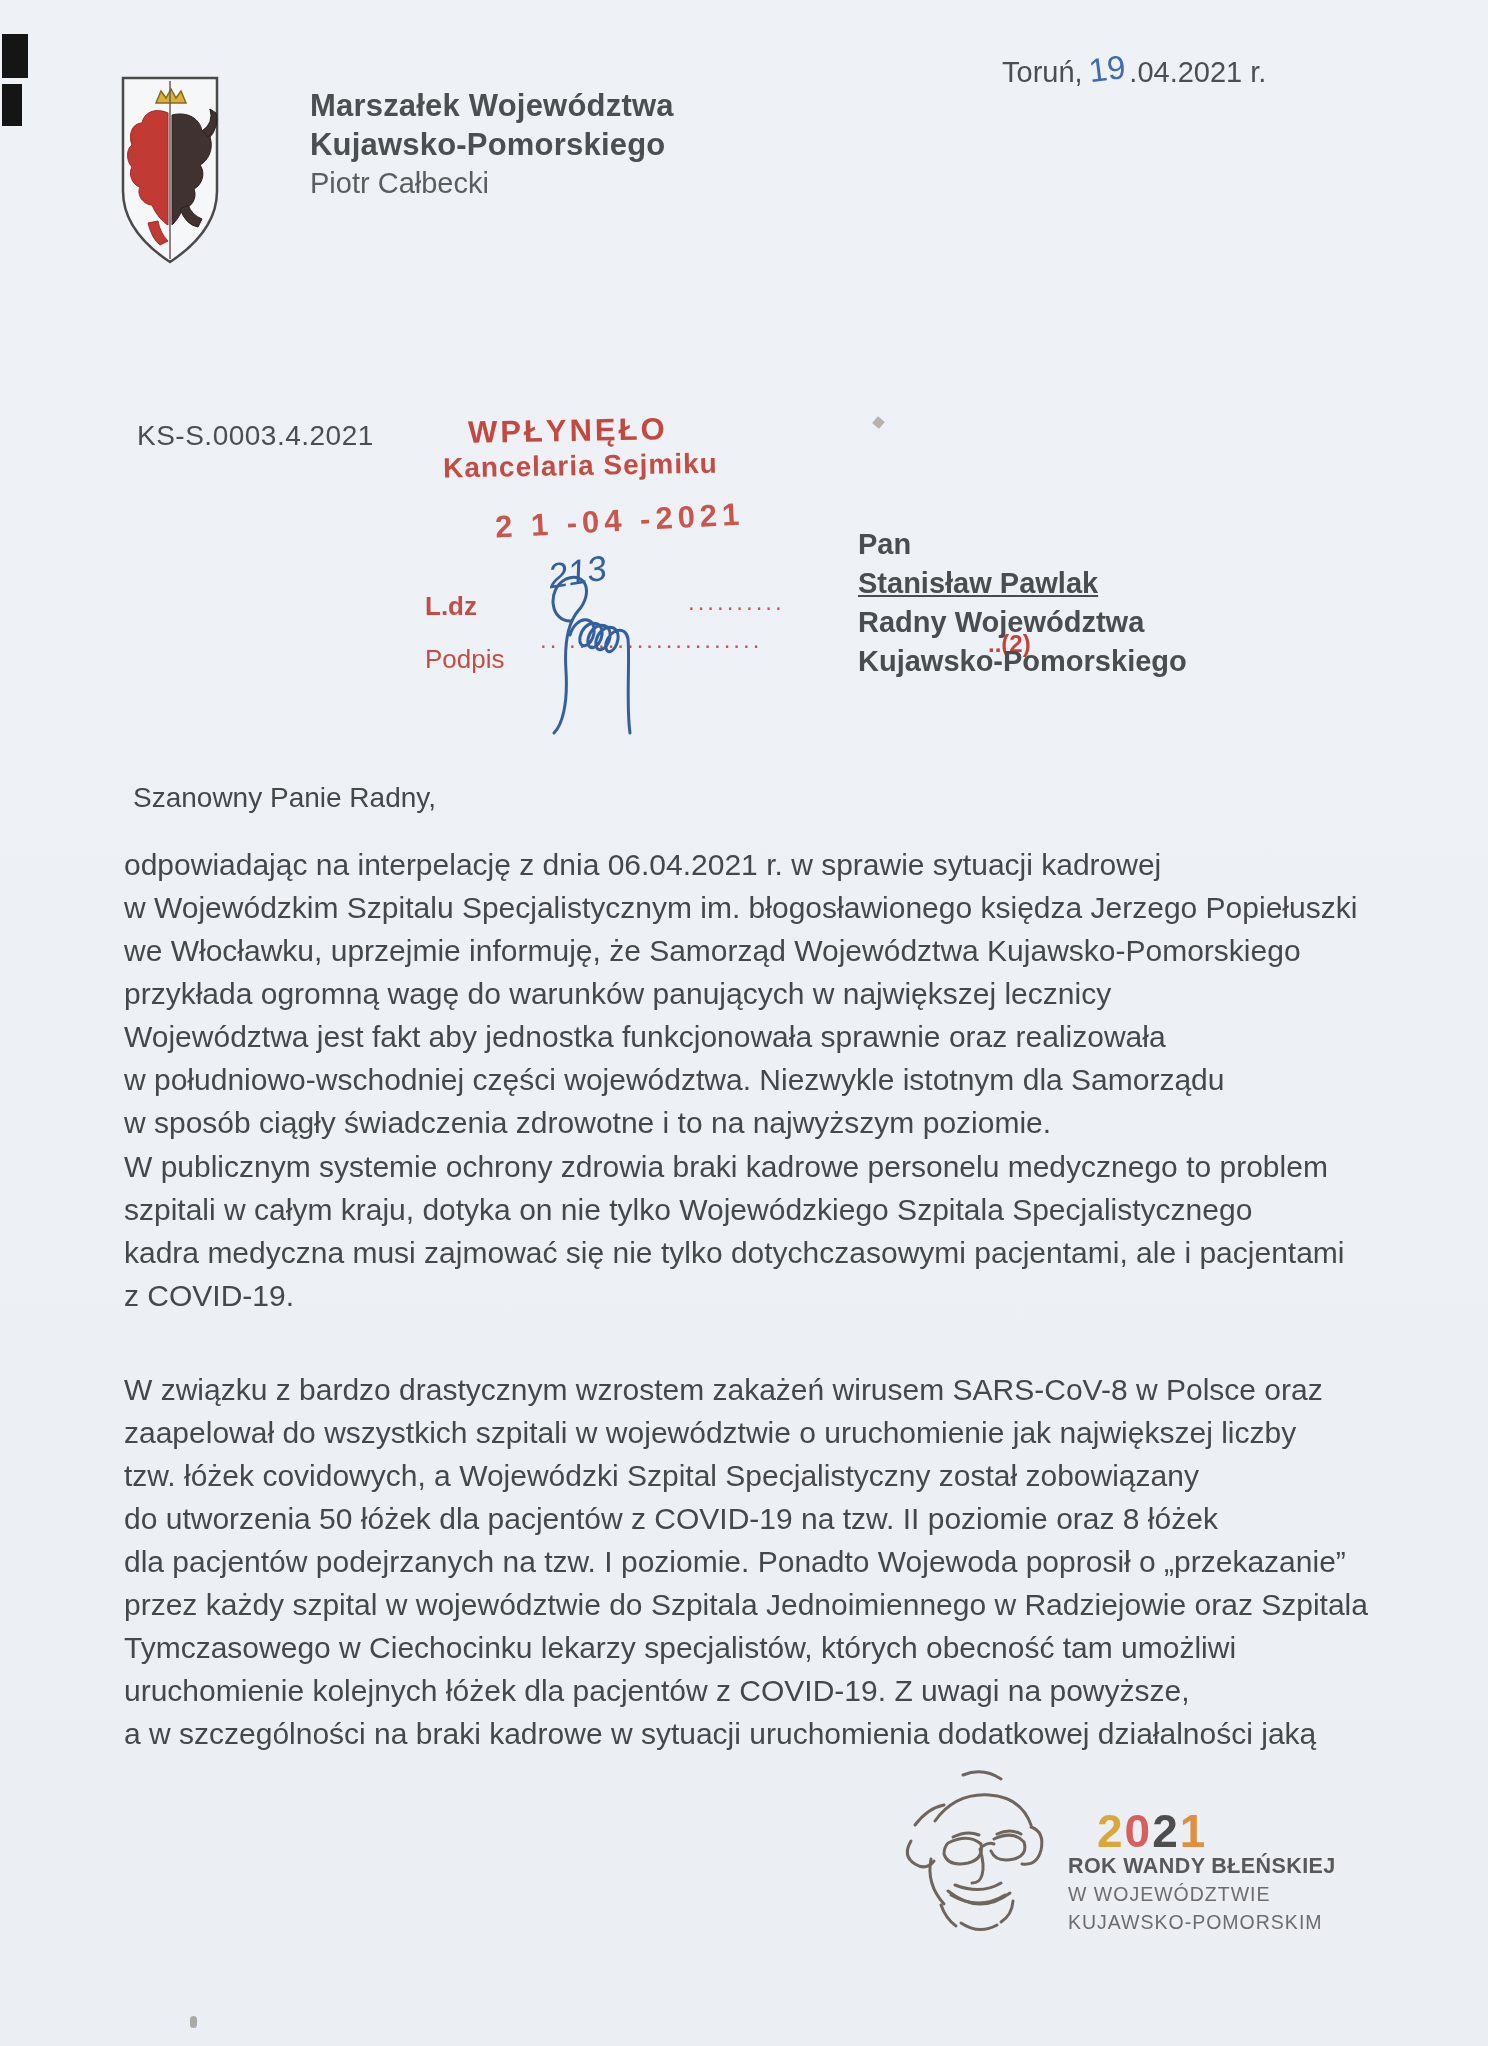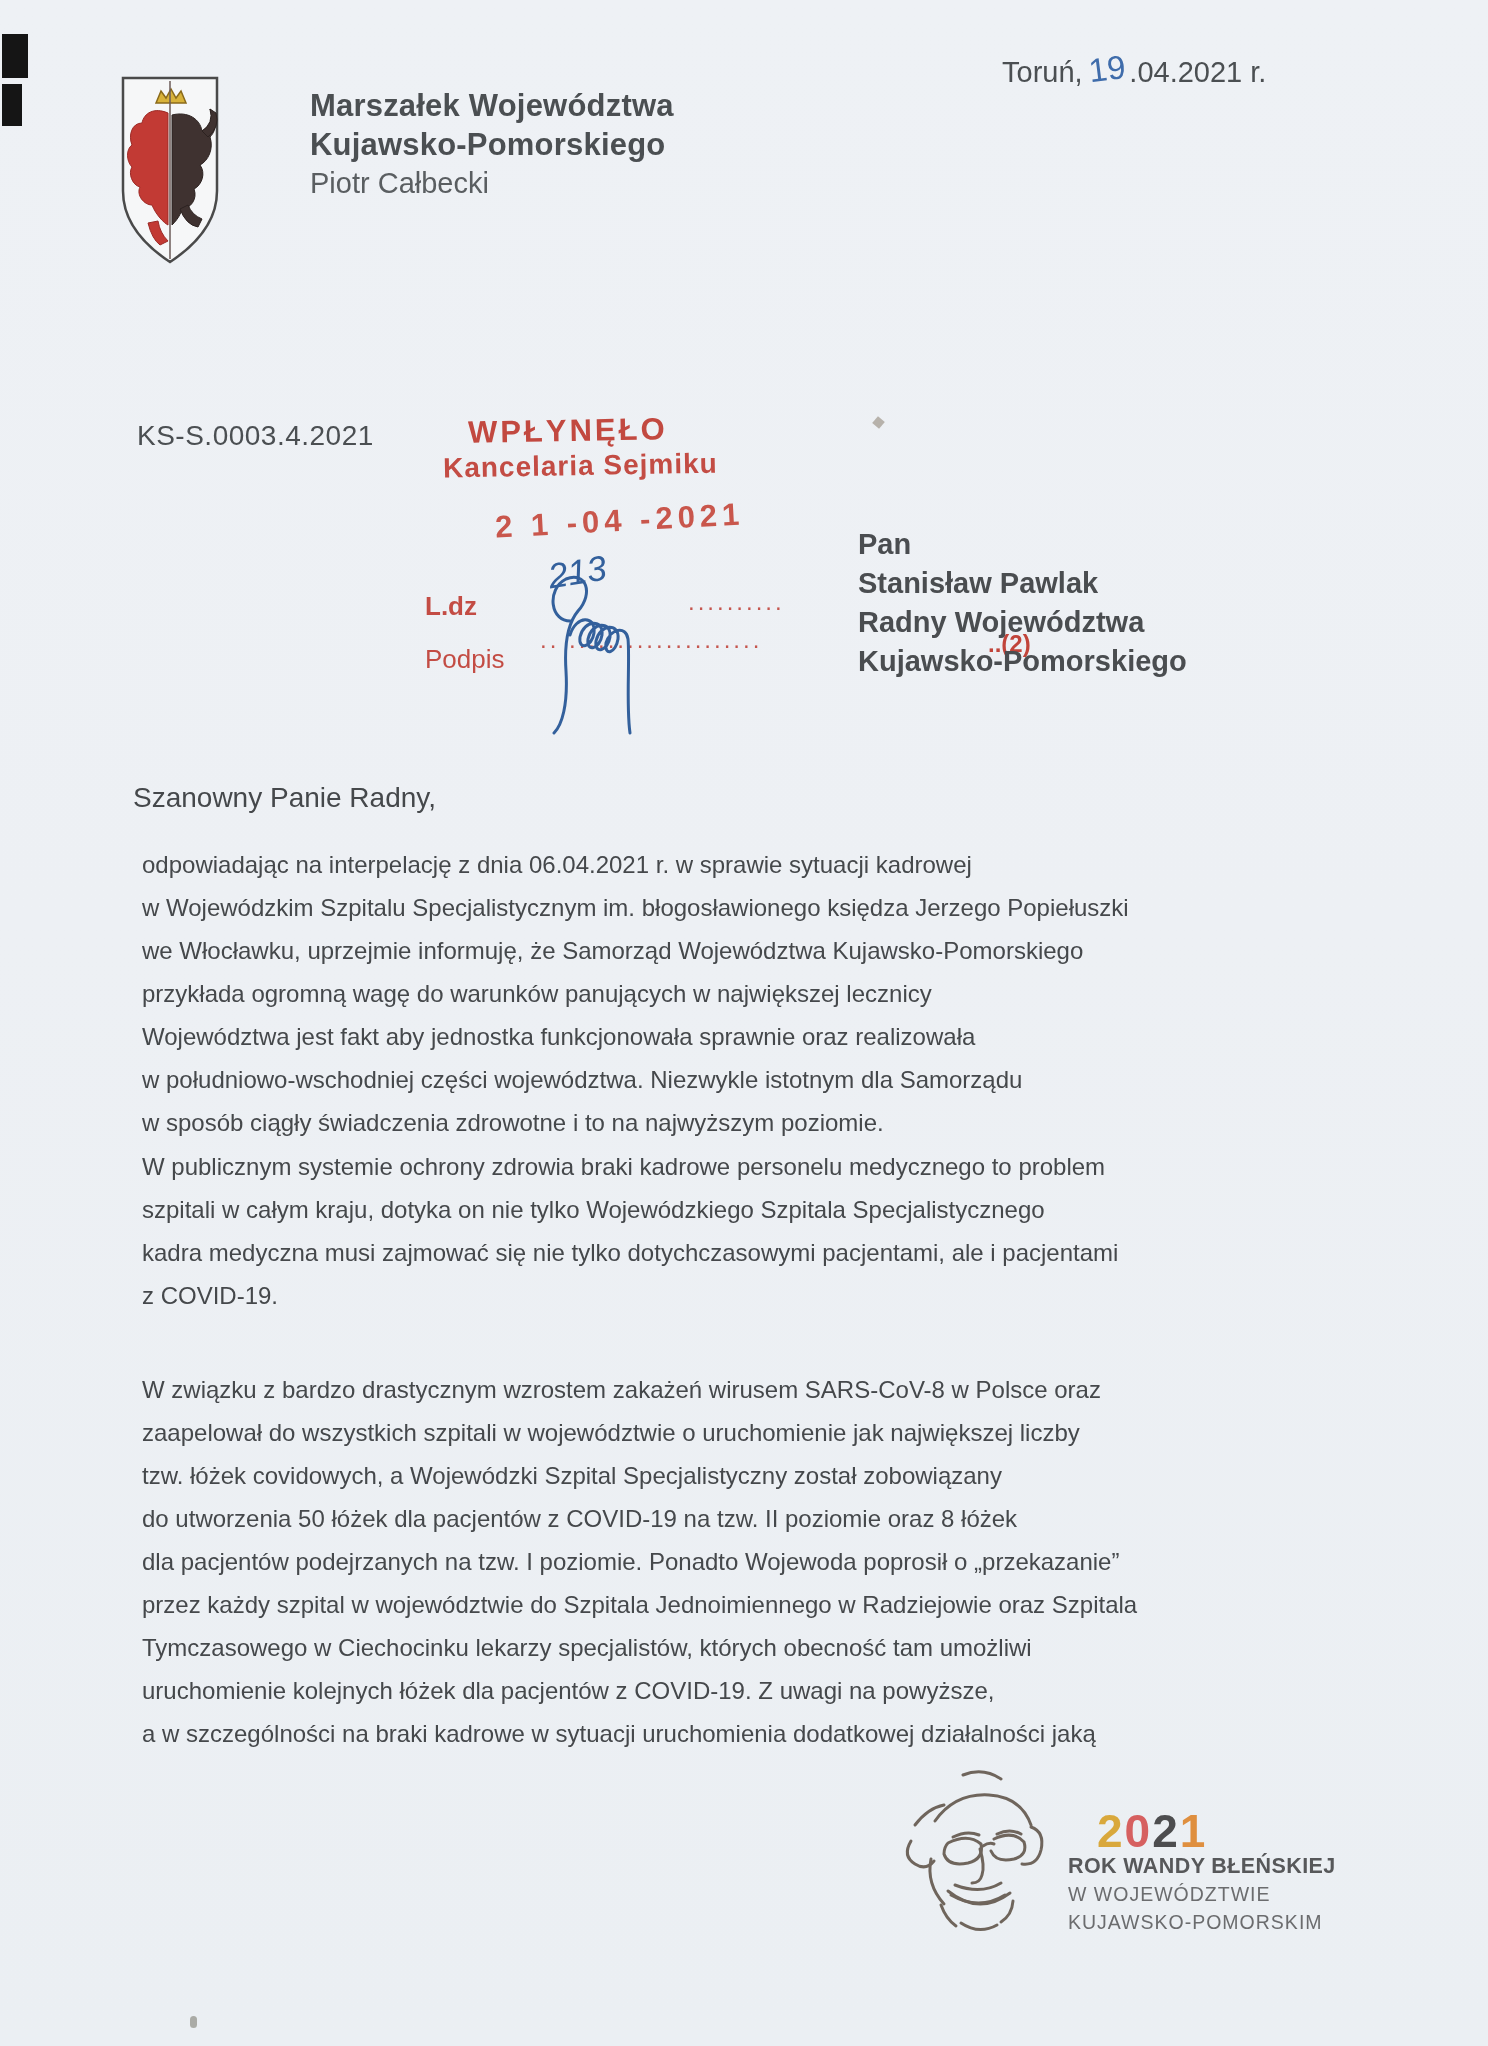--- a/index.html
+++ b/index.html
@@ -28,21 +28,21 @@
   .stamp-ldz{position:absolute;left:425px;top:591px;font-size:26px;font-weight:bold;opacity:.9;}
   .stamp-ldz-dots{position:absolute;left:688px;top:588px;font-size:24px;letter-spacing:3px;opacity:.85;}
   .stamp-podpis{position:absolute;left:425px;top:644px;font-size:26px;font-weight:normal;opacity:.9;}
   .stamp-podpis-dots{position:absolute;left:540px;top:626px;font-size:24px;letter-spacing:3px;opacity:.85;}
   .stamp-podpis-suffix{position:absolute;left:988px;top:630px;font-size:24px;font-weight:bold;opacity:.95;}
   .hand-number{position:absolute;left:548px;top:552px;font-size:35px;color:#33609c;transform:rotate(-9deg);font-style:italic;}
   
   .recipient-line{position:absolute;left:822px;font-weight:bold;font-size:29px;color:#4a4d50;white-space:nowrap;margin-left:36px;}
   
   .salutation{position:absolute;left:133px;top:782px;font-size:28px;color:#45484b;}
-  .para{position:absolute;left:142px;font-size:24px;line-height:43px;color:#45484b;}
+  .para{position:absolute;left:124px;font-size:30px;line-height:43px;color:#45484b;}
   .bodyline{white-space:nowrap;}
   
   .year{position:absolute;left:1097px;top:1804px;font-size:46px;font-weight:bold;letter-spacing:2px;white-space:nowrap;}
   .footer-l1{position:absolute;left:1068px;top:1854px;font-size:21.5px;font-weight:bold;color:#57585a;letter-spacing:.4px;white-space:nowrap;}
   .footer-l2{position:absolute;left:1068px;top:1883px;font-size:19.5px;color:#6b6c6e;letter-spacing:1px;white-space:nowrap;}
   .footer-l3{position:absolute;left:1068px;top:1911px;font-size:19.5px;color:#6b6c6e;letter-spacing:1px;white-space:nowrap;}
   .speck{position:absolute;background:#a9a399;}
 </style>
 </head>
 <body>
@@ -89,21 +89,21 @@
 
 <div class="hand-number">213</div>
 <svg class="abs" style="left:520px;top:575px;" width="260" height="175" viewBox="0 0 260 175">
   <g fill="none" stroke="#33609c" stroke-width="3" stroke-linecap="round">
     <path d="M52,46 C30,48 26,14 46,4 C66,-4 74,18 58,36 C48,48 44,66 46,96 C48,130 42,150 34,158"></path>
     <path d="M50,60 C56,40 76,40 74,58 C72,72 58,76 60,62 C64,44 84,44 82,60 C80,74 66,78 68,64 C72,46 92,46 90,62 C88,76 74,80 76,66 C80,48 100,48 98,64 C96,78 84,82 86,68 C90,54 106,50 108,64 C110,84 106,130 110,158"></path>
   </g>
 </svg>
 
 <div class="recipient-line" style="top:528px;">Pan</div>
-<div class="recipient-line" style="top:567px;">Stanisław Pawlak</div>
+<div class="recipient-line" style="top:567px;text-decoration:underline;">Stanisław Pawlak</div>
 <div class="recipient-line" style="top:606px;">Radny Województwa</div>
 <div class="recipient-line" style="top:645px;">Kujawsko-Pomorskiego</div>
 
 <div class="salutation">Szanowny Panie Radny,</div>
 
 <div class="para" style="top:843px;">
   <div class="bodyline">odpowiadając na interpelację z dnia 06.04.2021 r. w sprawie sytuacji kadrowej</div>
   <div class="bodyline">w Wojewódzkim Szpitalu Specjalistycznym im. błogosławionego księdza Jerzego Popiełuszki</div>
   <div class="bodyline">we Włocławku, uprzejmie informuję, że Samorząd Województwa Kujawsko-Pomorskiego</div>
   <div class="bodyline">przykłada ogromną wagę do warunków panujących w największej lecznicy</div>

